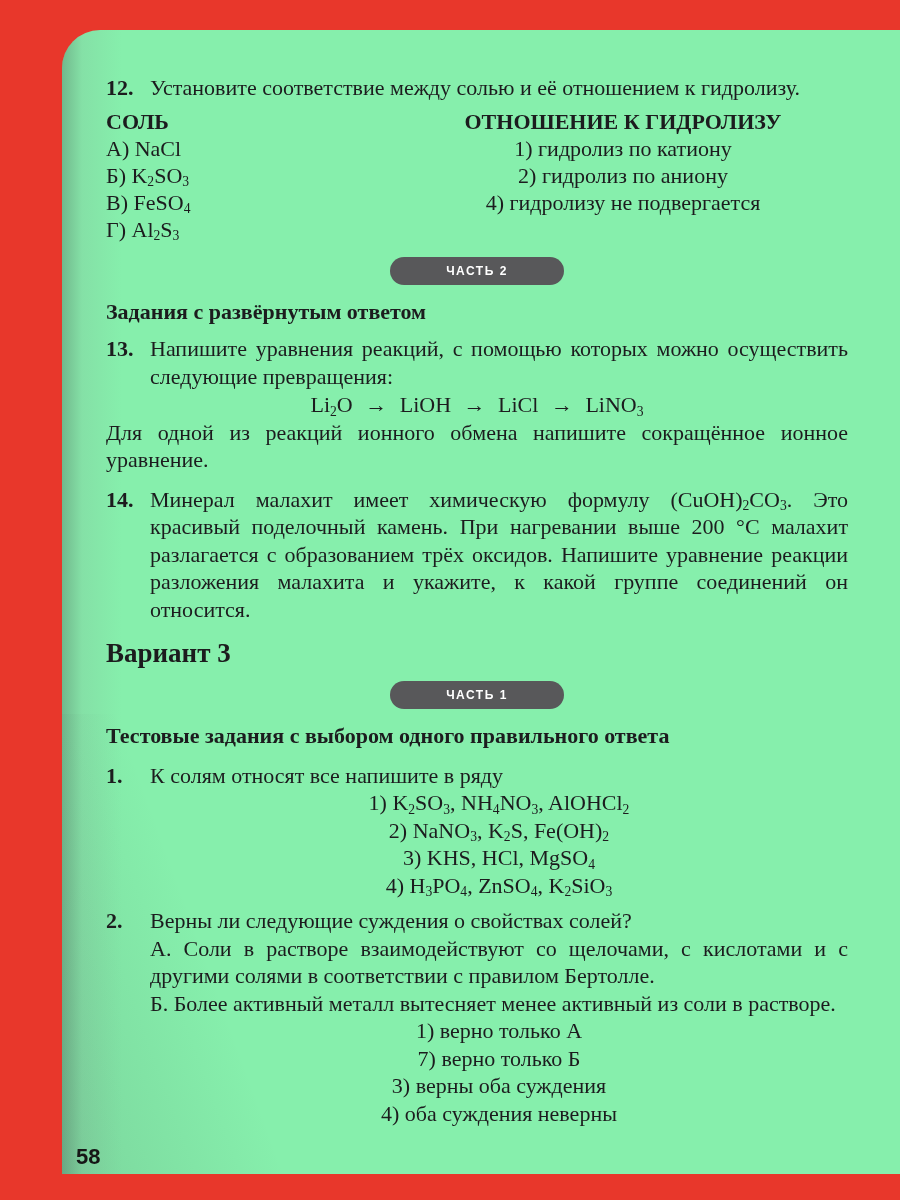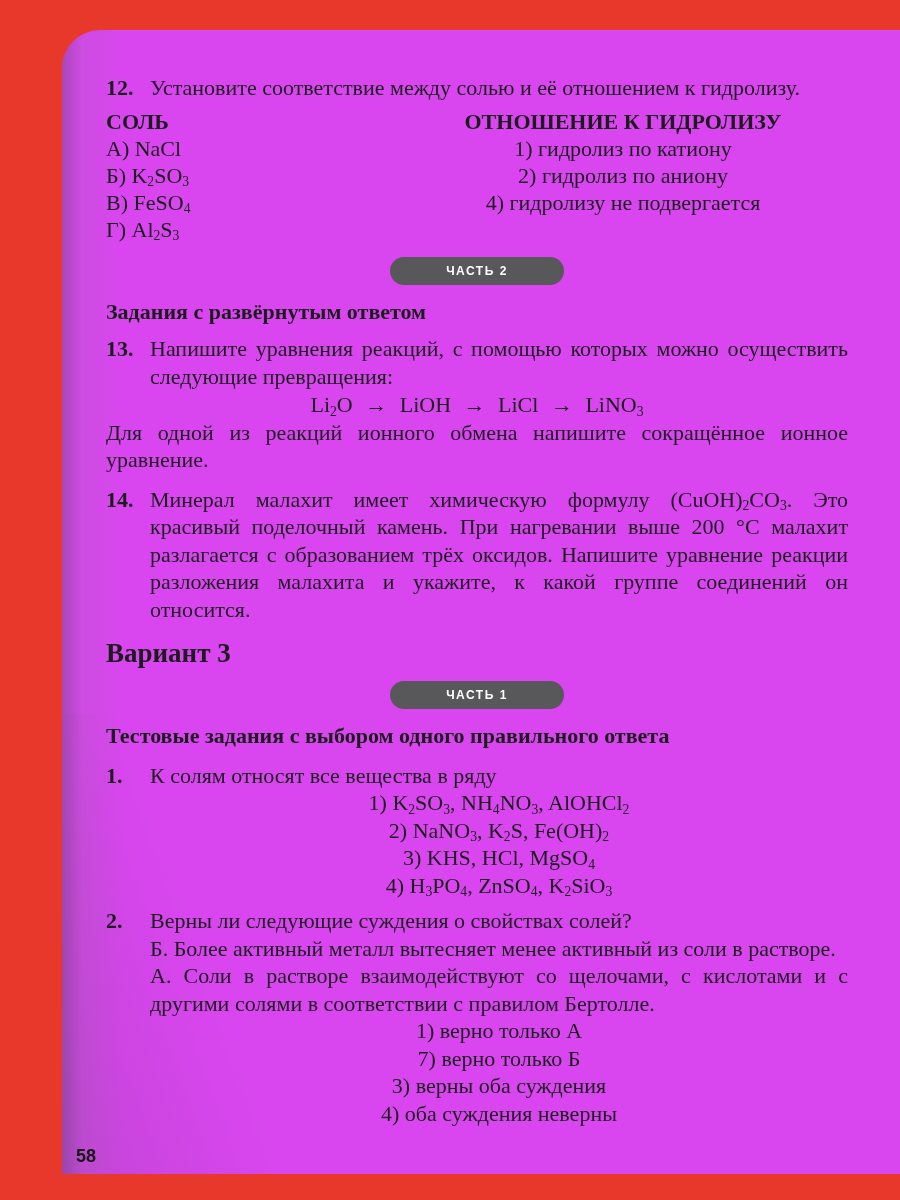--- a/index.html
+++ b/index.html
@@ -10,21 +10,21 @@
     background: #e8372b;
     font-family: "Liberation Serif", "DejaVu Serif", serif;
     color: #1c1c1e;
     font-size: 22px;
     line-height: 27.5px;
   }
   .cover { position: absolute; inset: 0; background: #e8372b; }
   .page {
     position: absolute;
     left: 62px; top: 30px; right: 0; bottom: 26px;
-    background: #d946ef;
+    background: #86efac;
     border-top-left-radius: 38px;
   }
   .edge-shade {
     position: absolute; inset: 0;
     border-top-left-radius: 38px;
     background: linear-gradient(90deg, rgba(70,70,75,0.32), rgba(120,120,125,0.12) 20px, rgba(0,0,0,0) 60px);
     pointer-events: none;
   }
   .scan-wedge {
     position: absolute; left: 0; bottom: 0;
@@ -74,21 +74,21 @@
   .statement { text-align: justify; }
   .opt { text-align: center; }
 
   sub { font-size: 0.62em; vertical-align: baseline; position: relative; top: 0.28em; line-height: 0; }
 
   .page-num {
     position: absolute;
     left: 14px; bottom: 4px;
     font-family: "Liberation Sans", sans-serif;
     font-weight: bold;
-    font-size: 18px;
+    font-size: 22px;
     color: #161616;
   }
 </style>
 </head>
 <body>
 
 <div class="cover"></div>
 
 <div class="page">
   <div class="edge-shade"></div>
@@ -137,34 +137,34 @@
     <div class="variant-title">Вариант 3</div>
 
     <div class="badge-row" style="margin-top:12px">
       <div class="badge">ЧАСТЬ 1</div>
     </div>
     <div class="heading">Тестовые задания с выбором одного правильного ответа</div>
 
     <div class="q" style="margin-top:12px">
       <span class="qnum">1.</span>
       <div class="qbody">
-        <div class="qline">К солям относят все вещества в ряду</div>
+        <div class="qline">К солям относят все напишите в ряду</div>
         <div class="opt">1) K<sub>2</sub>SO<sub>3</sub>, NH<sub>4</sub>NO<sub>3</sub>, AlOHCl<sub>2</sub></div>
         <div class="opt">2) NaNO<sub>3</sub>, K<sub>2</sub>S, Fe(OH)<sub>2</sub></div>
         <div class="opt">3) KHS, HCl, MgSO<sub>4</sub></div>
         <div class="opt">4) H<sub>3</sub>PO<sub>4</sub>, ZnSO<sub>4</sub>, K<sub>2</sub>SiO<sub>3</sub></div>
       </div>
     </div>
 
     <div class="q" style="margin-top:8px">
       <span class="qnum">2.</span>
       <div class="qbody">
         <div class="qline">Верны ли следующие суждения о свойствах солей?</div>
+        <div class="statement">А. Соли в растворе взаимодействуют со щелочами, с кислотами и с другими солями в соответствии с правилом Бертолле.</div>
         <div class="statement">Б. Более активный металл вытесняет менее активный из соли в растворе.</div>
-        <div class="statement">А. Соли в растворе взаимодействуют со щелочами, с кислотами и с другими солями в соответствии с правилом Бертолле.</div>
         <div class="opt">1) верно только А</div>
         <div class="opt">7) верно только Б</div>
         <div class="opt">3) верны оба суждения</div>
         <div class="opt">4) оба суждения неверны</div>
       </div>
     </div>
 
   </div>
 
   <div class="page-num">58</div>

